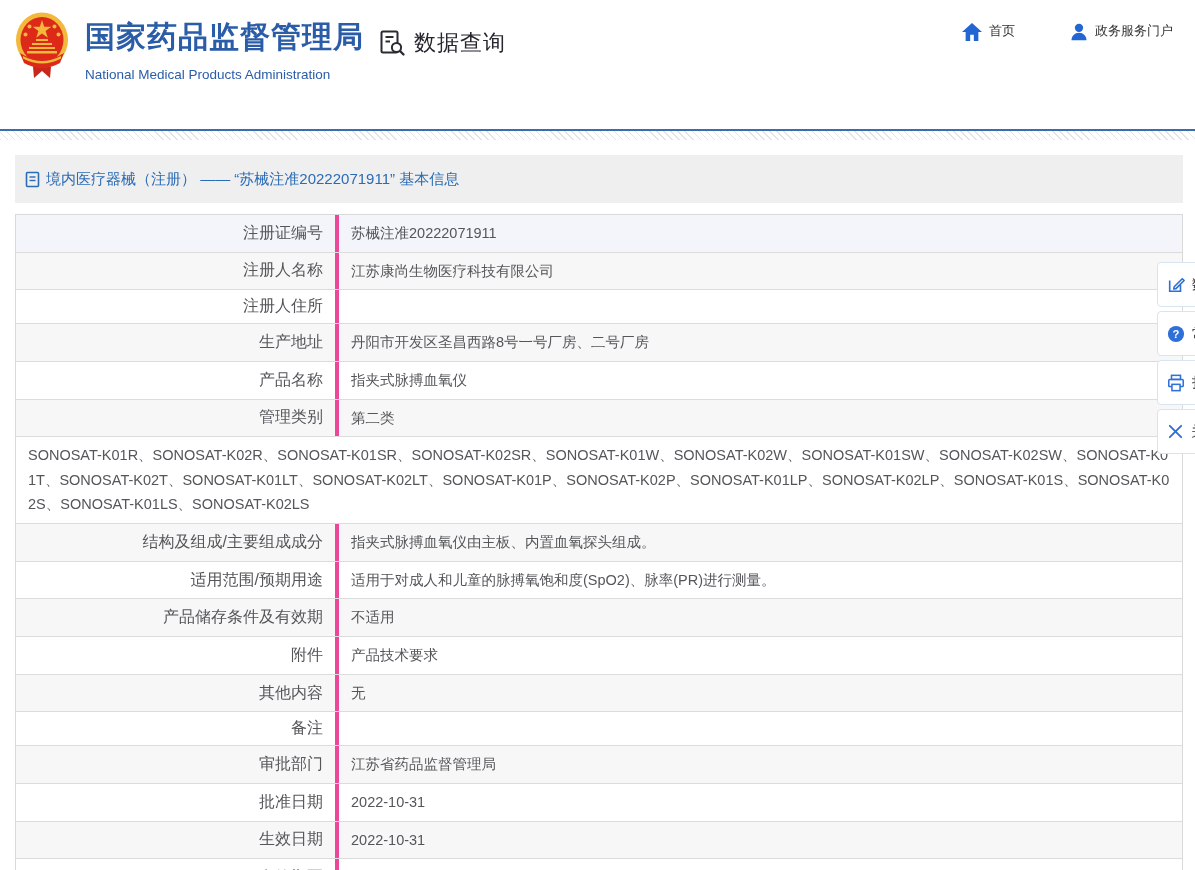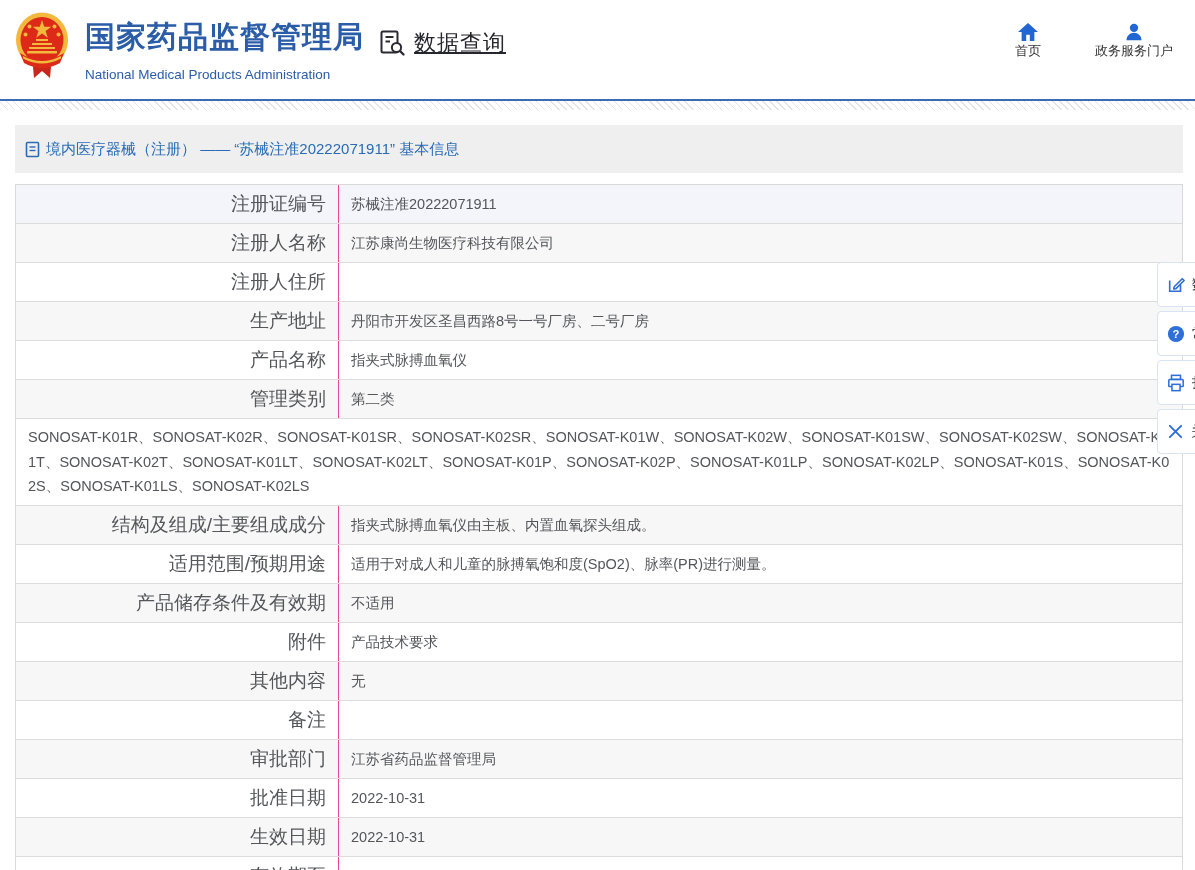--- a/index.html
+++ b/index.html
@@ -1,48 +1,48 @@
 <!DOCTYPE html>
 <html><head>
 <meta charset="utf-8">
 <style>
   * { margin:0; padding:0; box-sizing:border-box; }
   html,body { background:#fff; }
   body { font-family:"Liberation Sans","DejaVu Sans",sans-serif; }
   .page { position:relative; width:1195px; height:870px; background:#fff; overflow:hidden; }
 
   
-  .header { position:relative; height:99px; background:#fff; }
+  .header { position:relative; height:129px; background:#fff; }
   .logo-block { position:absolute; left:14px; top:11px; display:flex; align-items:flex-start; }
   .emblem { width:56px; height:68px; }
   .title-wrap { margin-left:15px; padding-top:8px; }
   .site-title { font-size:30px; font-weight:bold; color:#2a5ca8; letter-spacing:1px; line-height:1.2; }
   .site-subtitle { font-size:13.5px; color:#2a5ca8; margin-top:12px; }
-  .section-title { position:absolute; left:377px; top:28px; display:flex; align-items:flex-end; gap:7px; color:#26262e;text-decoration:underline; }
+  .section-title { position:absolute; left:377px; top:28px; display:flex; align-items:flex-end; gap:7px; color:#26262e; }
   .section-title .txt { font-size:22px; letter-spacing:1px; }
   .header-nav { position:absolute; right:22px; top:22px; display:flex; gap:54px; }
-  .nav-item { display:flex; flex-direction:column; align-items:center; cursor:pointer; }
+  .nav-item { display:flex; align-items:flex-start; gap:6px; cursor:pointer; }
   .nav-item .lbl { font-size:13px; color:#333; }
   .header-rule { height:2px; background:#3a6cb3; }
   .hatch-band { height:9px;
     background:repeating-linear-gradient(45deg,#e4e4e4 0,#e4e4e4 1px,transparent 1px,transparent 5px); }
 
   
   .content { margin:15px 12px 0 15px; }
   .breadcrumb-bar { height:48px; background:#efefef; display:flex; align-items:center;
     padding-left:10px; gap:6px; }
   .breadcrumb-bar .crumb { font-size:15px; color:#2a6bb5; }
 
   .detail-table { margin-top:11px; border:1px solid #d9d9d9; border-bottom:none; }
   .trow { display:flex; border-bottom:1px solid #dcdcdc; background:#fff; }
   .trow.row-shade { background:#f7f7f7; }
   .trow.row-first { background:#f3f5fa; }
-  .tlabel { flex:0 0 323px; border-right:1px solid #ec4899; display:flex; align-items:center;
+  .tlabel { flex:0 0 323px; border-right:4px solid #ec4899; display:flex; align-items:center;
     justify-content:flex-end; gap:4px; padding:6px 12px; color:#54565a;
-    font-size:19px; min-height:33px; }
+    font-size:16px; min-height:33px; }
   .tvalue { flex:1; display:flex; align-items:center; padding:6px 12px; color:#54565a;
     font-size:14.5px; min-height:33px; word-break:break-all; line-height:1.7; }
 
   
   .side-toolbar { position:absolute; left:1157px; top:262px; width:120px; }
   .tool-item { width:120px; height:45px; margin-bottom:4px; background:#fff;
     border:1px solid #d9e4f3; border-radius:4px; display:flex; align-items:center;
     padding-left:9px; gap:7px; cursor:pointer; overflow:hidden; }
   .tool-item .tlbl { font-size:14px; color:#333; white-space:nowrap; }
   svg { display:block; }

